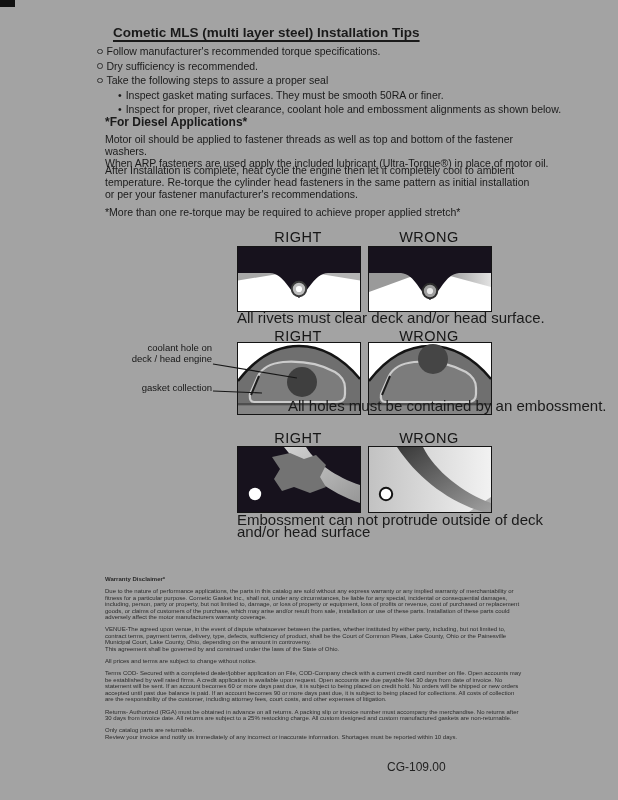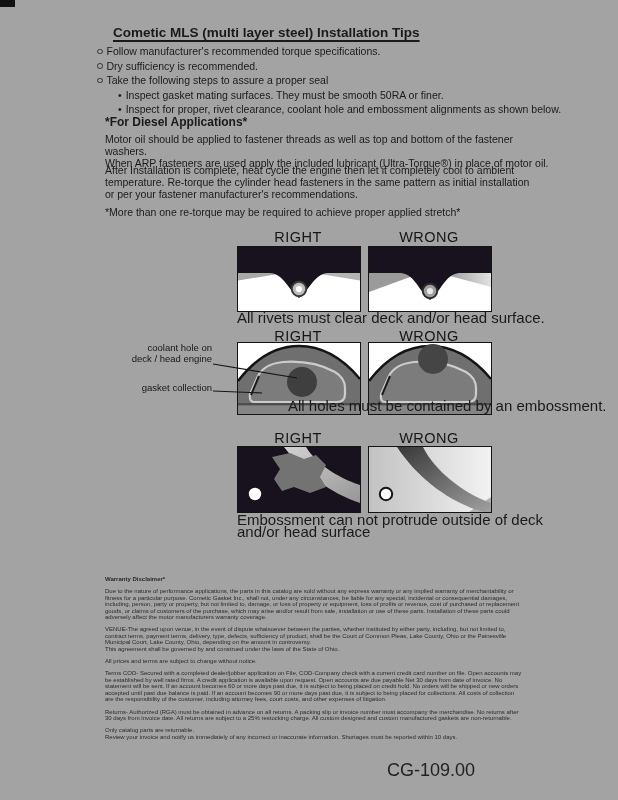--- a/index.html
+++ b/index.html
@@ -20,21 +20,21 @@
   .body-para{left:105px;font-size:10.5px;line-height:12px;width:450px;}
   .p1{top:133px;} .p2{top:164px;} .p3{top:206px;}
   .rw-label{width:122px;text-align:center;font-size:14.5px;font-weight:500;letter-spacing:.5px;color:#161616;}
   .panel{width:122px;border:1.5px solid #141414;background:#fff;line-height:0;}
   .panel svg{display:block;}
   .caption{font-size:15px;line-height:12px;color:#1a1a1a;}
   .annotation{right:406px;text-align:right;font-size:9.5px;line-height:11px;color:#161616;}
   .warranty{left:105px;top:576px;width:418px;font-size:6px;line-height:6.4px;color:#2a2a2a;}
   .warranty .w-head{font-weight:bold;margin:0 0 6px 0;}
   .warranty p{margin:0 0 6px 0;}
-  .page-number{left:387px;top:760px;font-size:18px;color:#222;}
+  .page-number{left:387px;top:760px;font-size:12px;color:#222;}
 </style>
 </head>
 <body>
 
 <div class="page">
 
   <div class="abs corner-mark"></div>
 
   <div class="abs title">Cometic MLS (multi layer steel) Installation Tips</div>
 

